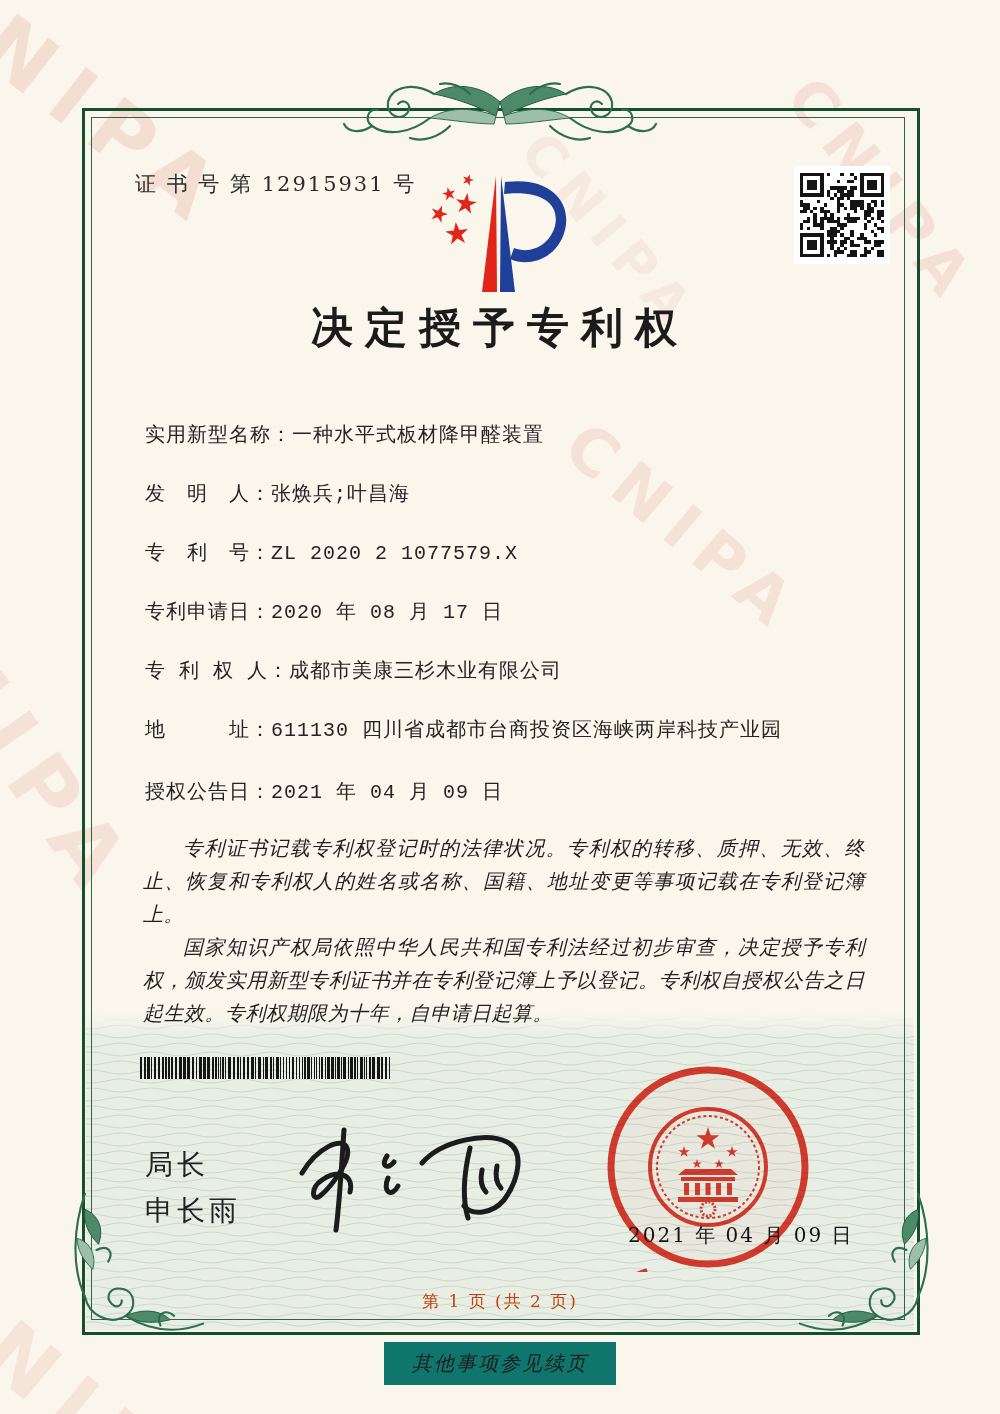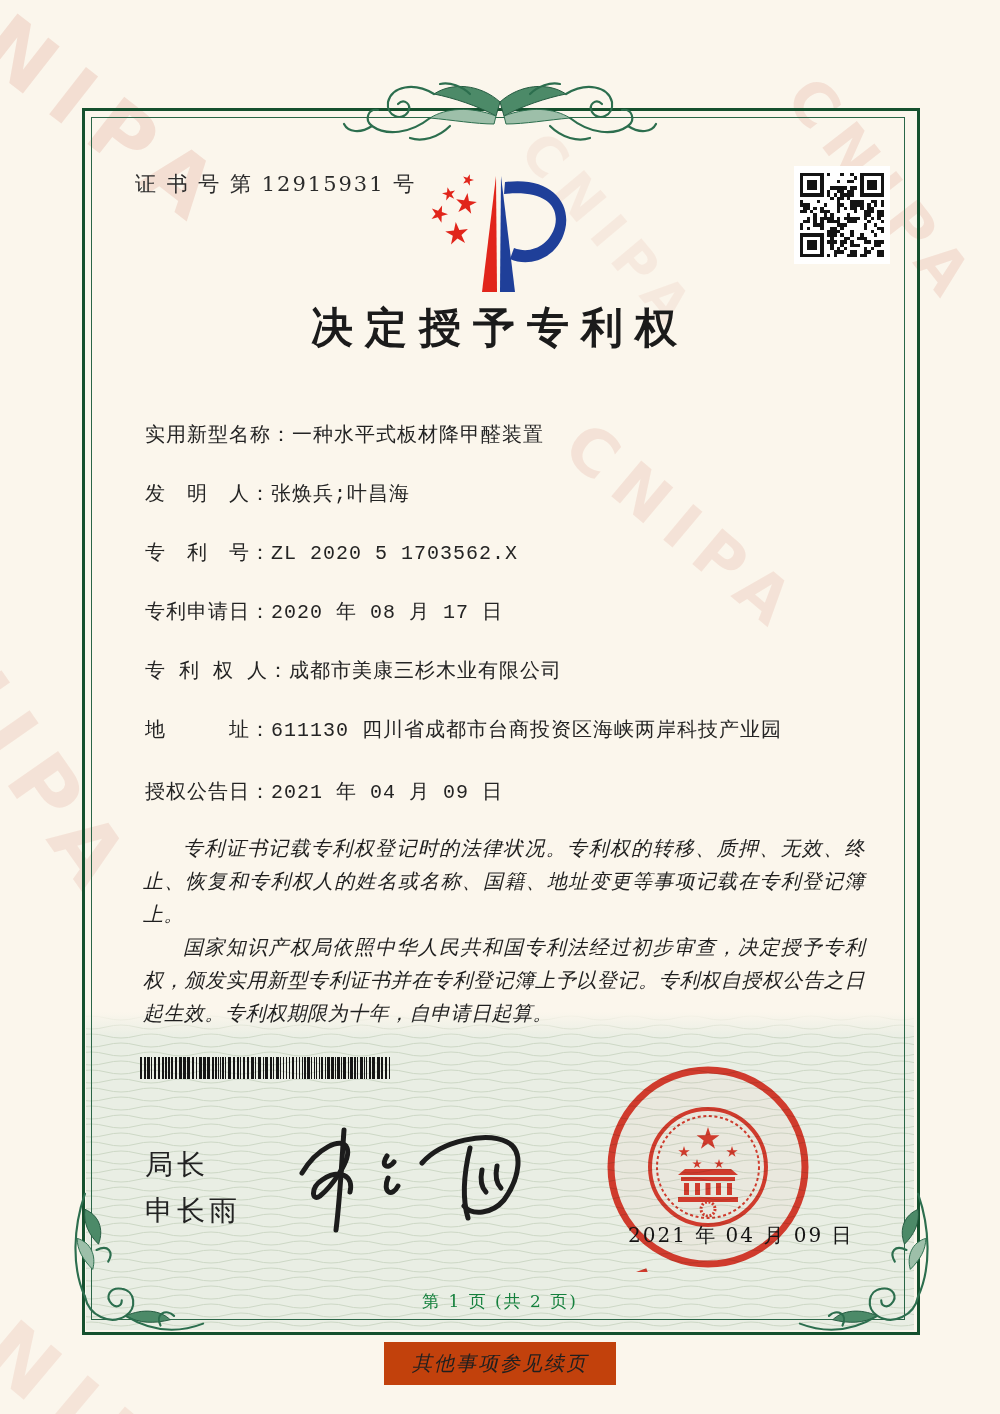--- a/index.html
+++ b/index.html
@@ -51,23 +51,23 @@
   
   .barcode{left:140px;top:1057px;width:262px;height:22px;z-index:2;display:flex;align-items:stretch;}
   .barcode span{display:inline-block;background:#151515;height:100%;}
   .director{left:145px;top:1142px;z-index:2;font-family:"DejaVu Sans","Liberation Sans",sans-serif;
             font-size:28px;color:#222;line-height:46px;letter-spacing:4px;}
   .sig{left:292px;top:1118px;z-index:3;}
   .sig path{fill:none;stroke:#1c1c1c;stroke-width:5;stroke-linecap:round;stroke-linejoin:round;}
   .seal{left:603px;top:1062px;width:210px;height:210px;z-index:3;opacity:.93;mix-blend-mode:multiply;}
   .seal-red{fill:#e23022;}
   .seal-date{left:628px;top:1222px;z-index:4;font-size:20px;letter-spacing:2px;color:#141414;white-space:nowrap;}
-  .page-info{left:0;top:1290px;width:1000px;text-align:center;font-size:17px;letter-spacing:2px;z-index:2;color:#15803d;}
+  .page-info{left:0;top:1290px;width:1000px;text-align:center;font-size:17px;letter-spacing:2px;z-index:2;color:#c2410c;}
   .note-wrap{left:0;top:1342px;width:1000px;text-align:center;z-index:2;}
-  .note{display:inline-block;background:#c2410c;padding:8px 28px;font-size:20px;font-style:italic;letter-spacing:2px;color:#1f1f1f;}
+  .note{display:inline-block;background:#0f766e;padding:8px 28px;font-size:20px;font-style:italic;letter-spacing:2px;color:#1f1f1f;}
 </style>
 </head>
 <body>
 
 <span class="wm" style="left:-40px;top:-52px;font-size:82px;opacity:.20;transform:rotate(38deg);">CNIPA</span>
 <span class="wm" style="left:828px;top:64px;font-size:60px;opacity:.18;transform:rotate(52deg);">CNIPA</span>
 <span class="wm" style="left:598px;top:408px;font-size:64px;opacity:.16;transform:rotate(40deg);">CNIPA</span>
 <span class="wm" style="left:-58px;top:556px;font-size:84px;opacity:.16;transform:rotate(55deg);">CNIPA</span>
 <span class="wm" style="left:-34px;top:1252px;font-size:82px;opacity:.15;transform:rotate(40deg);">CNIPA</span>
 <span class="wm" style="left:556px;top:120px;font-size:54px;opacity:.10;transform:rotate(50deg);">CNIPA</span>
@@ -471,21 +471,21 @@
       <rect x="23" y="24" width="1" height="1"></rect>
       <rect x="24" y="24" width="1" height="1"></rect>
     </svg>
 </div>
 
 <div class="abs title">决定授予专利权</div>
 
 <div class="abs fields">
   <div class="frow" style="top:0px"><span class="lab">实用新型名称：</span><span class="val">一种水平式板材降甲醛装置</span></div>
   <div class="frow" style="top:59px"><span class="lab">发　明　人：</span><span class="val">张焕兵;叶昌海</span></div>
-  <div class="frow" style="top:118px"><span class="lab">专　利　号：</span><span class="val">ZL 2020 5 1703562.X</span></div>
+  <div class="frow" style="top:118px"><span class="lab">专　利　号：</span><span class="val">ZL 2020 2 1077579.X</span></div>
   <div class="frow" style="top:177px"><span class="lab">专利申请日：</span><span class="val">2020 年 08 月 17 日</span></div>
   <div class="frow" style="top:236px"><span class="lab">专 利 权 人：</span><span class="val">成都市美康三杉木业有限公司</span></div>
   <div class="frow" style="top:295px"><span class="lab">地　　　址：</span><span class="val">611130 四川省成都市台商投资区海峡两岸科技产业园</span></div>
   <div class="frow" style="top:357px;width:730px;">
     <span class="lab">授权公告日：</span><span class="val">2021 年 04 月 09 日</span>
   </div>
 </div>
 
 <div class="abs paras">
   <p>专利证书记载专利权登记时的法律状况。专利权的转移、质押、无效、终止、恢复和专利权人的姓名或名称、国籍、地址变更等事项记载在专利登记簿上。</p>

